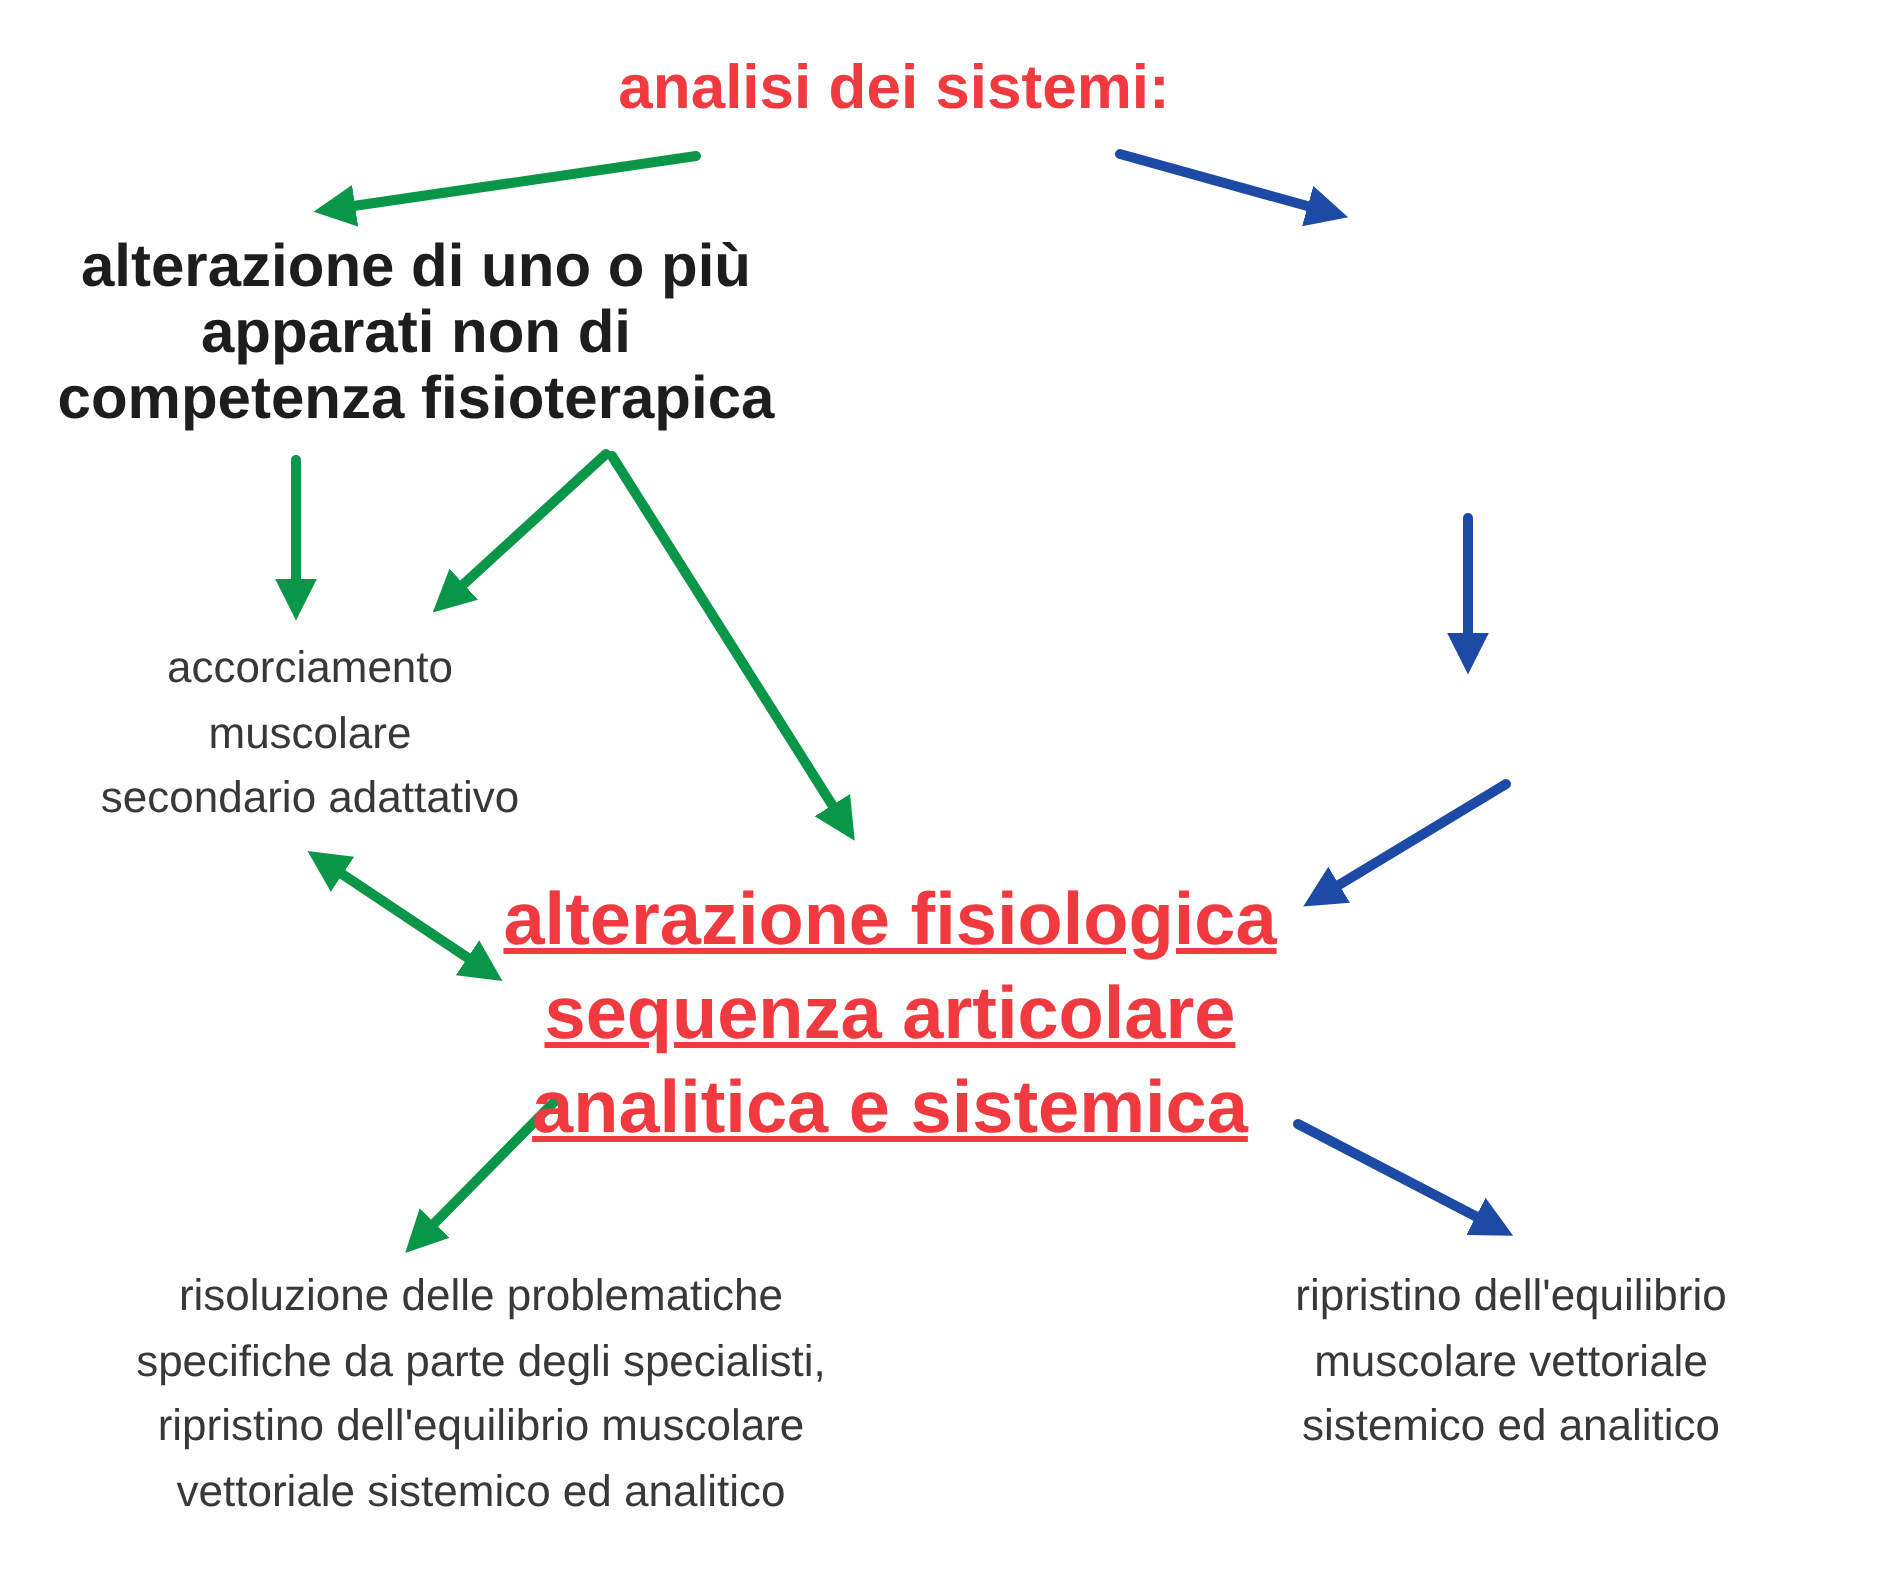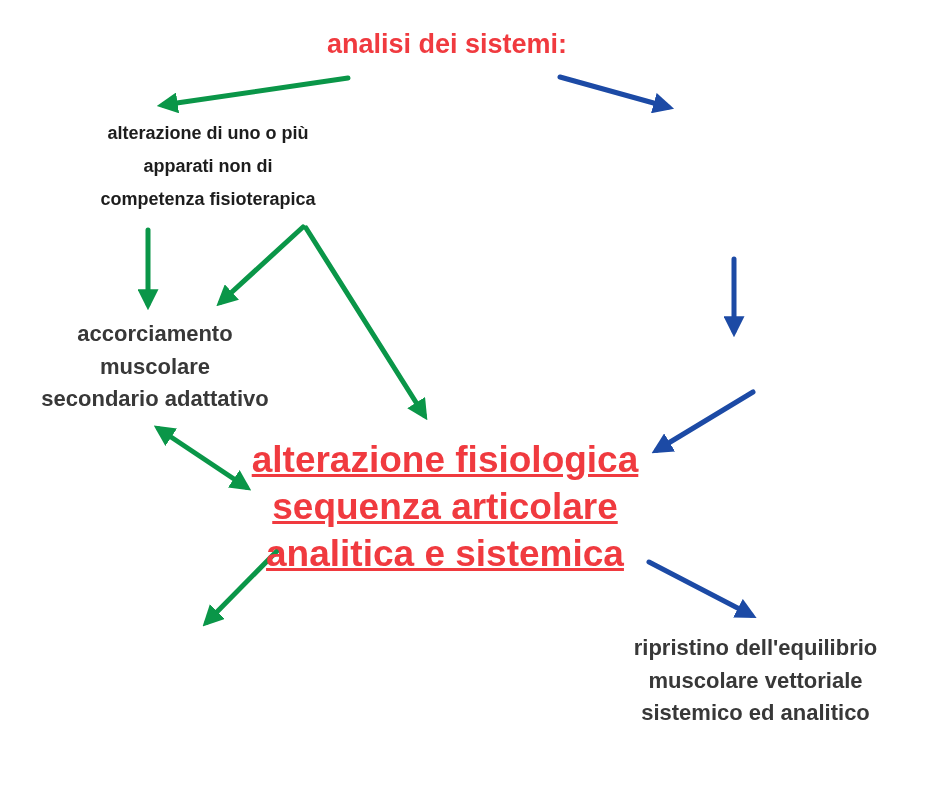--- a/index.html
+++ b/index.html
@@ -8,27 +8,26 @@
     width:940px;height:788px;
     background:var(--background,#ffffff);
     font-family:"Liberation Sans",sans-serif;
     overflow:hidden;
   }
   .node{
     position:absolute;
     text-align:center;
     white-space:pre-line;
     color:var(--text,#383838);
-    font-weight:bold;
   }
   .bold{font-weight:bold;color:var(--text-bold,#1d1d1d);}
   .red{color:var(--red,#f03a3f);font-weight:bold;}
 
-  .title       {left:147px;top:26px;width:600px;font-size:27px;line-height:36px;}
-  .left-bold   {left:28px; top:117px;width:360px;font-size:18px;line-height:33px;}
+  .title       {left:147px;top:26px;width:600px;font-size:31px;line-height:36px;}
+  .left-bold   {left:28px; top:117px;width:360px;font-size:30px;line-height:33px;}
   .right-bold  {left:555px;top:114px;width:355px;font-size:22.5px;line-height:32px;}
   .left-mid    {left:25px; top:318px;width:260px;font-size:22px;line-height:32.5px;}
   .right-mid   {left:520px;top:352px;width:400px;font-size:22px;line-height:32.5px;}
   .center-red  {left:145px;top:436px;width:600px;font-size:37px;line-height:47px;text-decoration:underline;}
   .bottom-left {left:18px; top:632px;width:445px;font-size:22px;line-height:32.5px;}
   .bottom-right{left:588px;top:632px;width:335px;font-size:22px;line-height:32.5px;}
 
   #arrow-layer{position:absolute;left:0;top:0;width:940px;height:788px;pointer-events:none;}
   #arrow-layer line{stroke-width:5;stroke-linecap:round;}
 </style>
@@ -67,18 +66,22 @@
 
   <div class="node left-mid">accorciamento
 muscolare
 secondario adattativo</div>
 
 
   <div class="node center-red red">alterazione fisiologica
 sequenza articolare
 analitica e sistemica</div>
 
+  <div class="node bottom-left">risoluzione delle problematiche
+specifiche da parte degli specialisti,
+ripristino dell'equilibrio muscolare
+vettoriale sistemico ed analitico</div>
 
   <div class="node bottom-right">ripristino dell'equilibrio
 muscolare vettoriale
 sistemico ed analitico</div>
 
 </div>
 
 </body></html>

